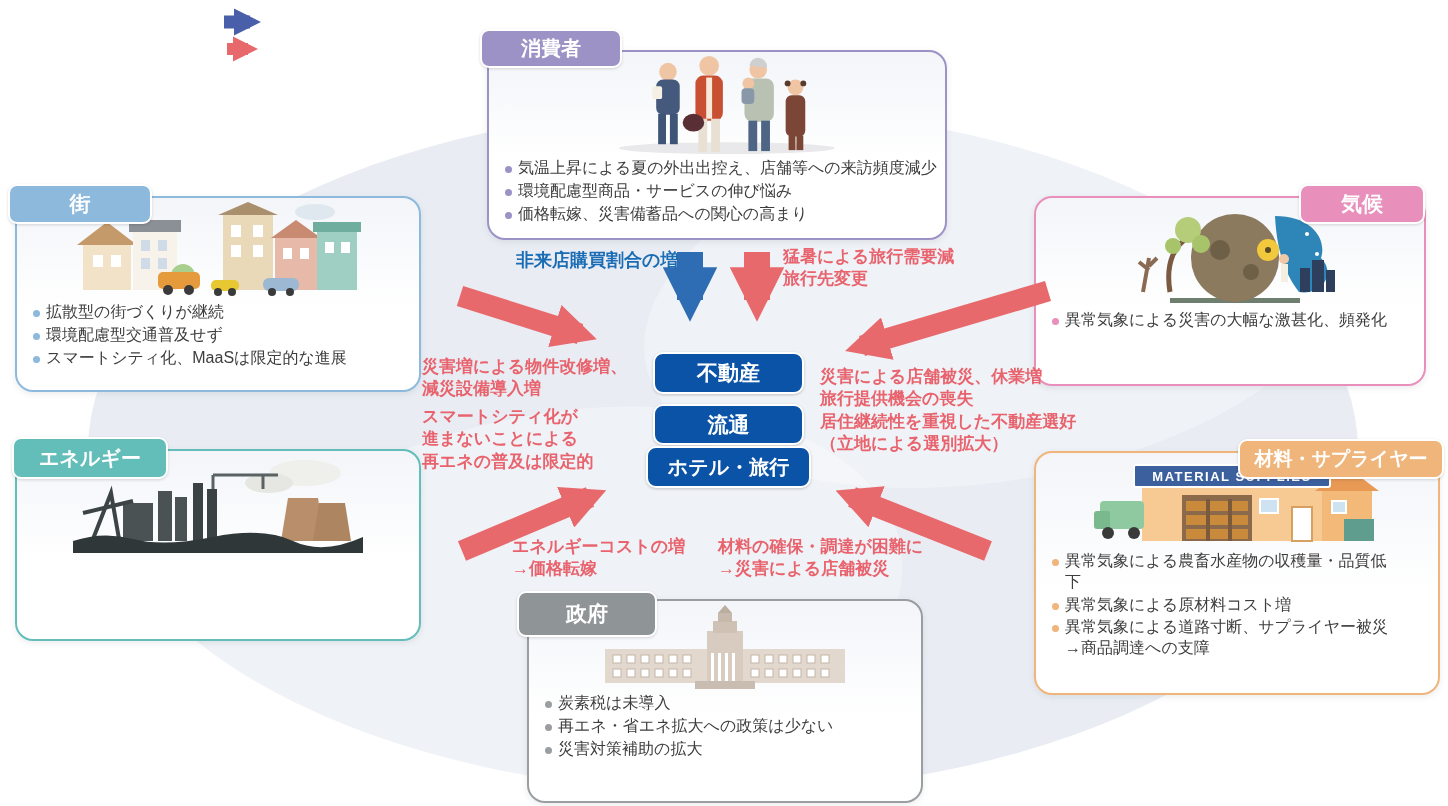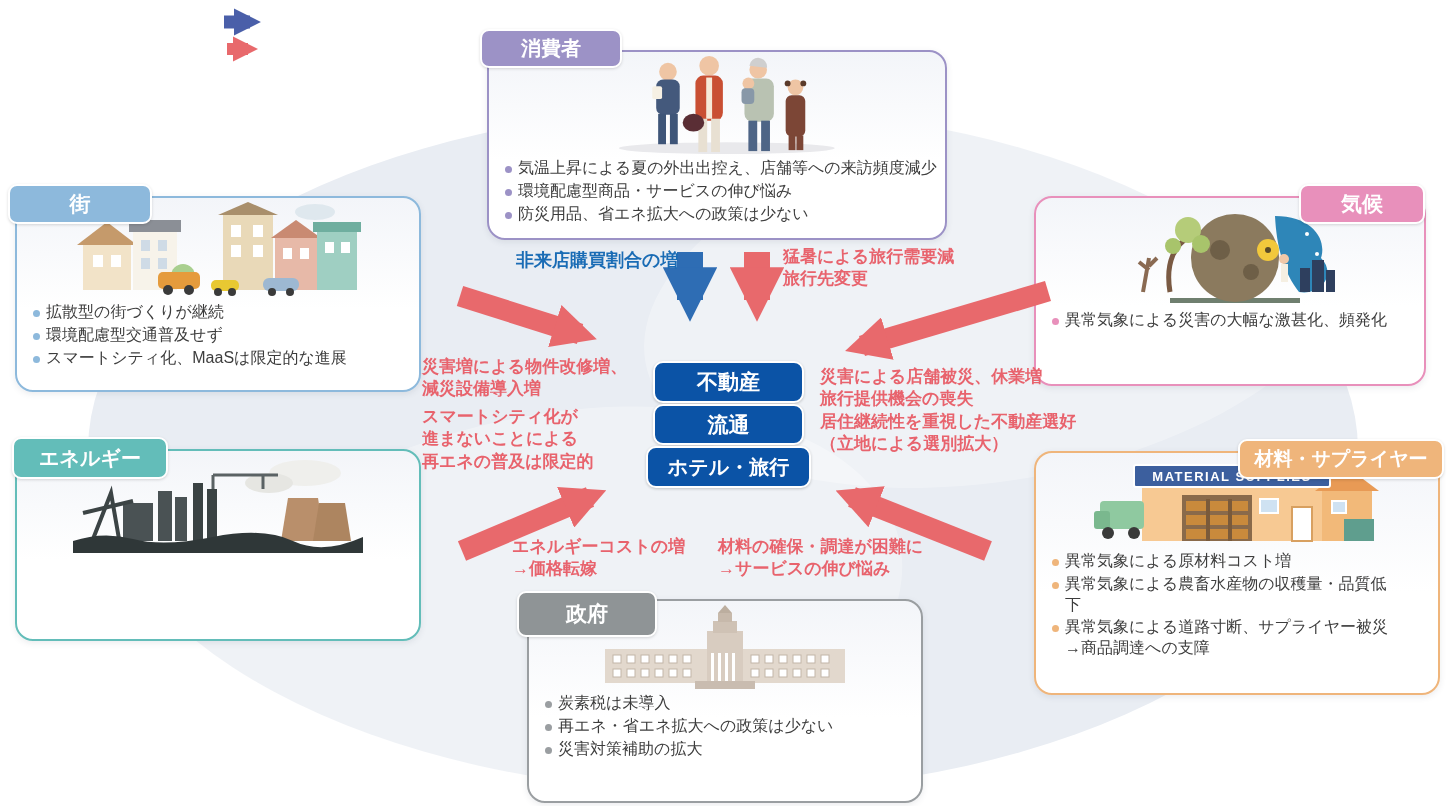--- a/index.html
+++ b/index.html
@@ -40,21 +40,21 @@
   .box-consumers{left:487px;top:50px;width:456px;height:186px;}
   .box-city{left:15px;top:196px;width:402px;height:192px;}
   .box-climate{left:1034px;top:196px;width:388px;height:186px;}
   .box-energy{left:15px;top:449px;width:402px;height:188px;}
   .box-materials{left:1034px;top:451px;width:402px;height:240px;}
   .box-government{left:527px;top:599px;width:392px;height:200px;}
 
   .center-box{position:absolute;background:#0b53a6;border:2px solid #ffffff;border-radius:10px;
               color:#ffffff;font-weight:bold;display:flex;align-items:center;justify-content:center;
               box-shadow:0 1px 3px rgba(0,0,0,.2);z-index:5;}
-  .cb1{left:653px;top:361px;width:147px;height:38px;font-size:21px;}
+  .cb1{left:653px;top:352px;width:147px;height:38px;font-size:21px;}
   .cb2{left:653px;top:404px;width:147px;height:37px;font-size:21px;}
   .cb3{left:646px;top:446px;width:161px;height:38px;font-size:20px;}
 
   .annotation{position:absolute;font-weight:bold;font-size:17px;line-height:1.32;
               color:#e8636d;z-index:6;white-space:nowrap;}
   .annotation.blue{color:#1a6cb5;font-size:18px;}
 
   #arrows{position:absolute;left:0;top:0;z-index:2;pointer-events:none;}
 </style>
 </head>
@@ -115,21 +115,21 @@
       <circle cx="230" cy="34" r="8" fill="#efc5a4"></circle>
       <circle cx="222" cy="30" r="3" fill="#5a3a2a"></circle>
       <circle cx="238" cy="30" r="3" fill="#5a3a2a"></circle>
       <rect x="220" y="42" width="20" height="42" rx="6" fill="#7c4636"></rect>
       <rect x="223" y="83" width="7" height="15" fill="#7c4636"></rect>
       <rect x="231" y="83" width="7" height="15" fill="#7c4636"></rect>
     </svg>
     <ul class="bullets">
       <li><span>気温上昇による夏の外出出控え、店舗等への来訪頻度減少</span></li>
       <li><span>環境配慮型商品・サービスの伸び悩み</span></li>
-      <li><span>防災用品、省エネ拡大への政策は少ない</span></li>
+      <li><span>価格転嫁、災害備蓄品への関心の高まり</span></li>
     </ul>
   </div>
 
   <div class="box-tab tab-city">
     <span>街</span>
   </div>
   <div class="box box-city theme-city">
     <svg class="illus" width="310" height="100" viewBox="0 0 310 100">
       <ellipse cx="36" cy="16" rx="18" ry="8" fill="#dfe8ee"></ellipse>
       <ellipse cx="252" cy="12" rx="20" ry="8" fill="#dfe8ee"></ellipse>
@@ -245,22 +245,22 @@
       <rect x="178" y="44" width="18" height="14" fill="#cfe2f2" stroke="#ffffff" stroke-width="2"></rect>
       <rect x="250" y="46" width="14" height="12" fill="#cfe2f2" stroke="#ffffff" stroke-width="2"></rect>
       <rect x="210" y="52" width="20" height="34" fill="#ffffff" stroke="#d8a060" stroke-width="2"></rect>
       <rect x="18" y="46" width="44" height="28" rx="4" fill="#8fc9a0"></rect>
       <rect x="12" y="56" width="16" height="18" rx="3" fill="#7ab88e"></rect>
       <circle cx="26" cy="78" r="6" fill="#3a3a3a"></circle>
       <circle cx="52" cy="78" r="6" fill="#3a3a3a"></circle>
       <rect x="262" y="64" width="30" height="22" fill="#5f9e8e"></rect>
     </svg>
     <ul class="bullets">
+      <li><span>異常気象による農畜水産物の収穫量・品質低下</span></li>
       <li><span>異常気象による原材料コスト増</span></li>
-      <li><span>異常気象による農畜水産物の収穫量・品質低下</span></li>
       <li><span>異常気象による道路寸断、サプライヤー被災→商品調達への支障</span></li>
     </ul>
   </div>
 
   <div class="box-tab tab-government">
     <span>政府</span>
   </div>
   <div class="box box-government theme-government">
     <svg class="illus" width="300" height="88" viewBox="0 0 300 88">
       <rect x="30" y="46" width="102" height="34" fill="#e2d8cd"></rect>
@@ -339,16 +339,16 @@
     <div>旅行提供機会の喪失</div>
     <div>居住継続性を重視した不動産選好</div>
     <div>（立地による選別拡大）</div>
   </div>
   <div class="annotation" style="left:512px;top:536px;">
     <div>エネルギーコストの増</div>
     <div>→価格転嫁</div>
   </div>
   <div class="annotation" style="left:718px;top:536px;">
     <div>材料の確保・調達が困難に</div>
-    <div>→サービスの伸び悩み</div>
+    <div>→災害による店舗被災</div>
   </div>
 
 </div>
 
 </body></html>

